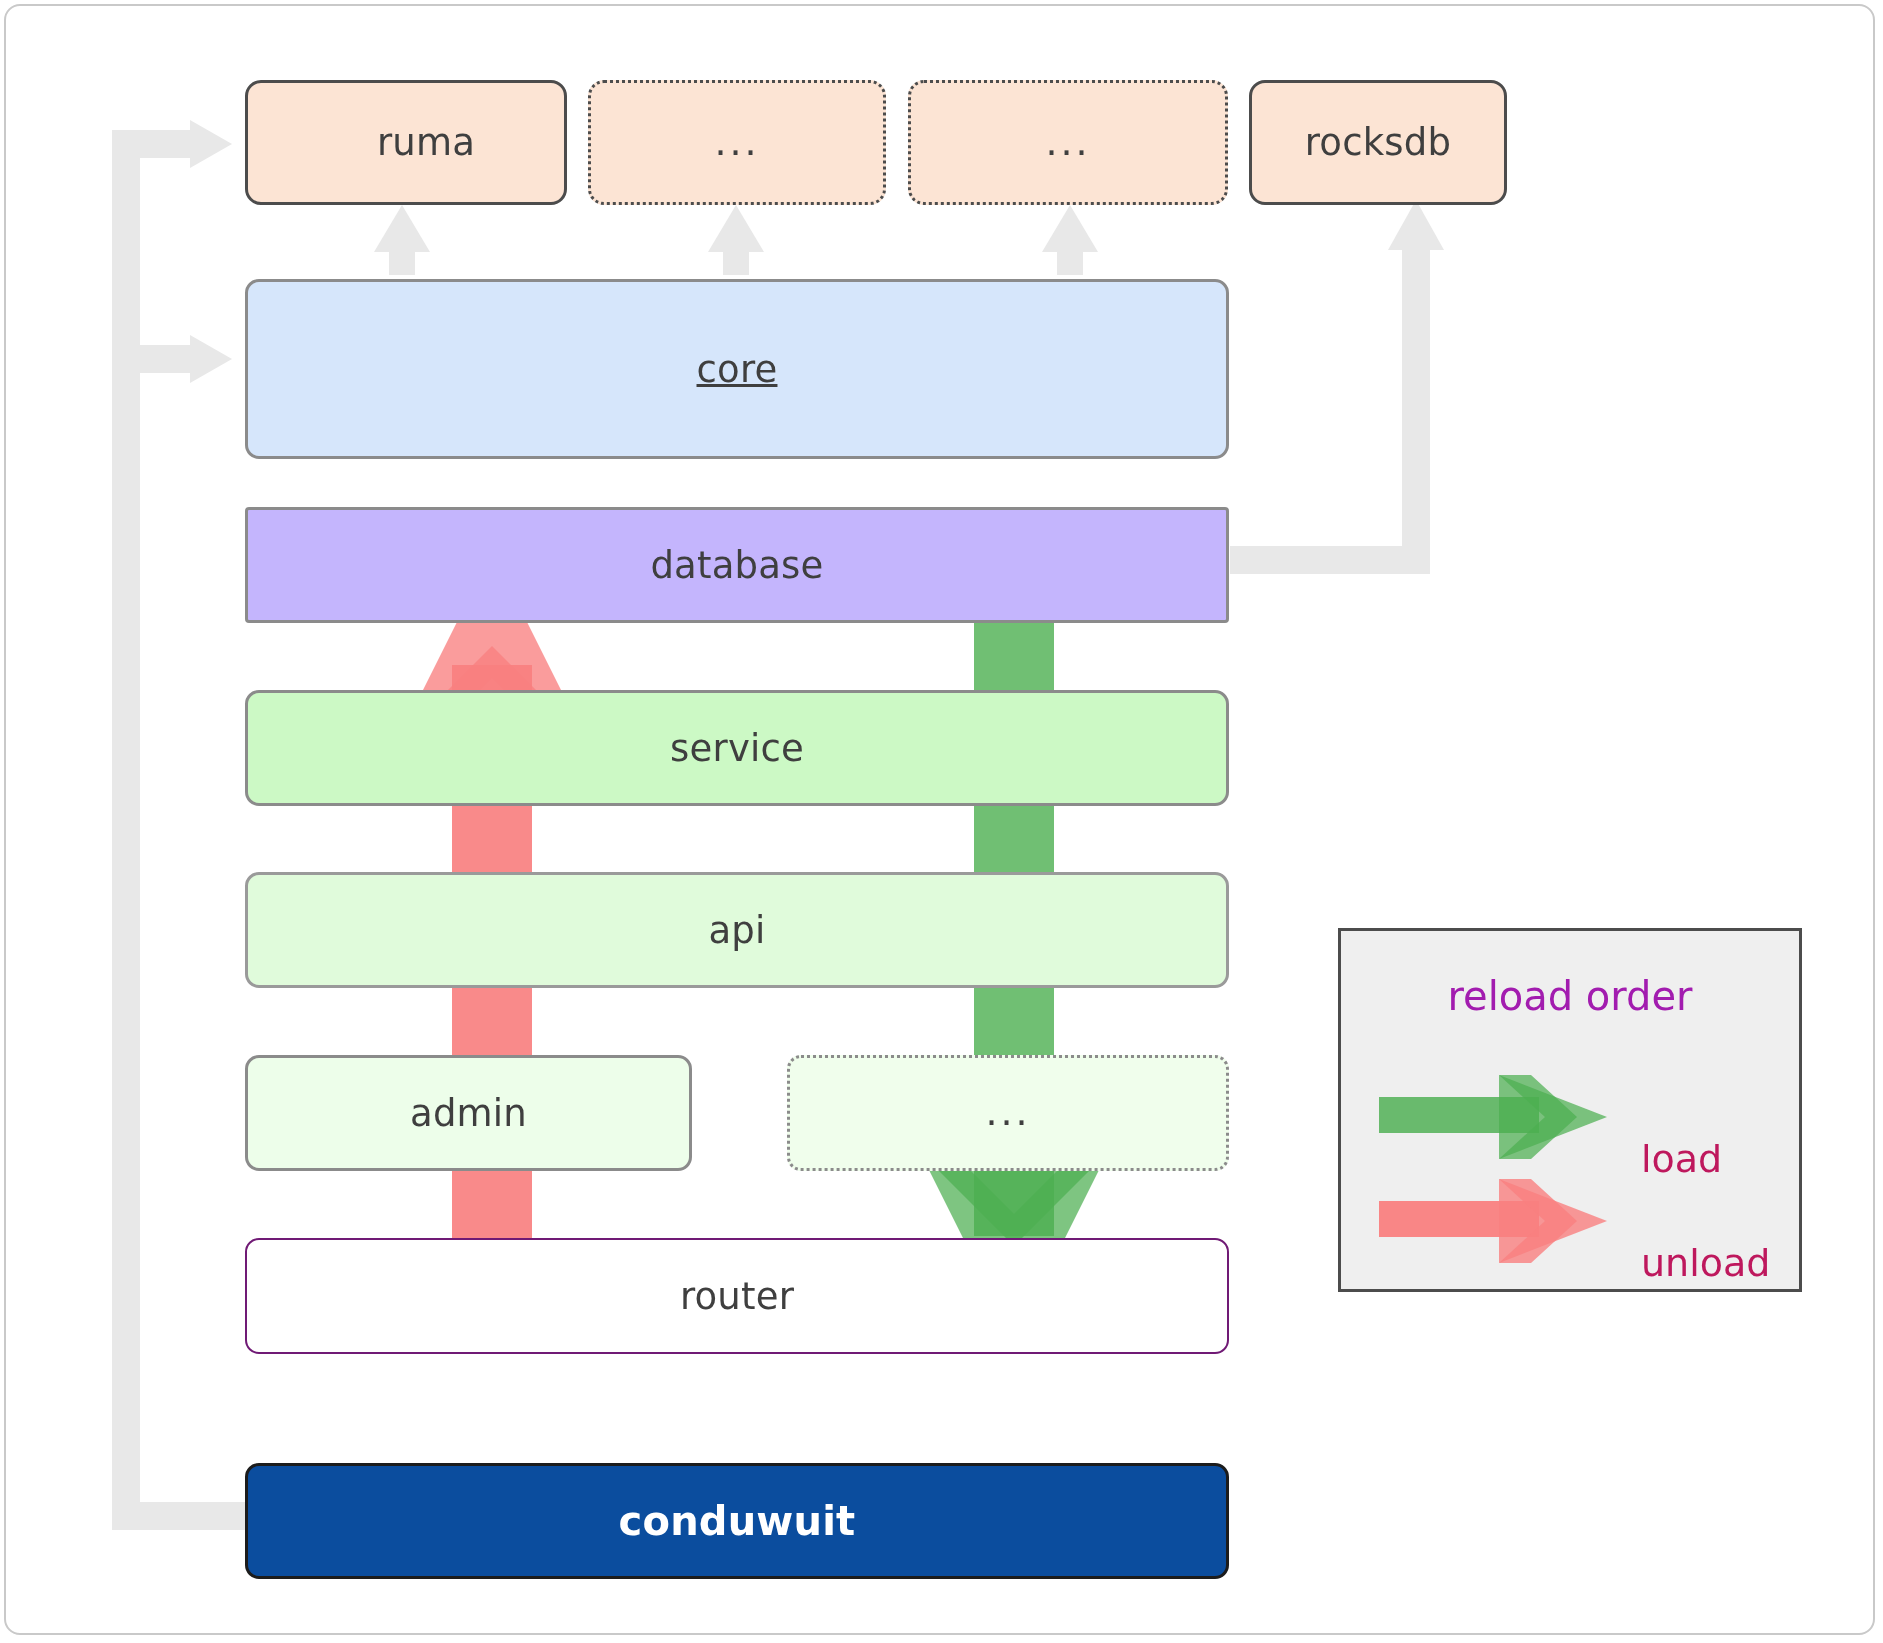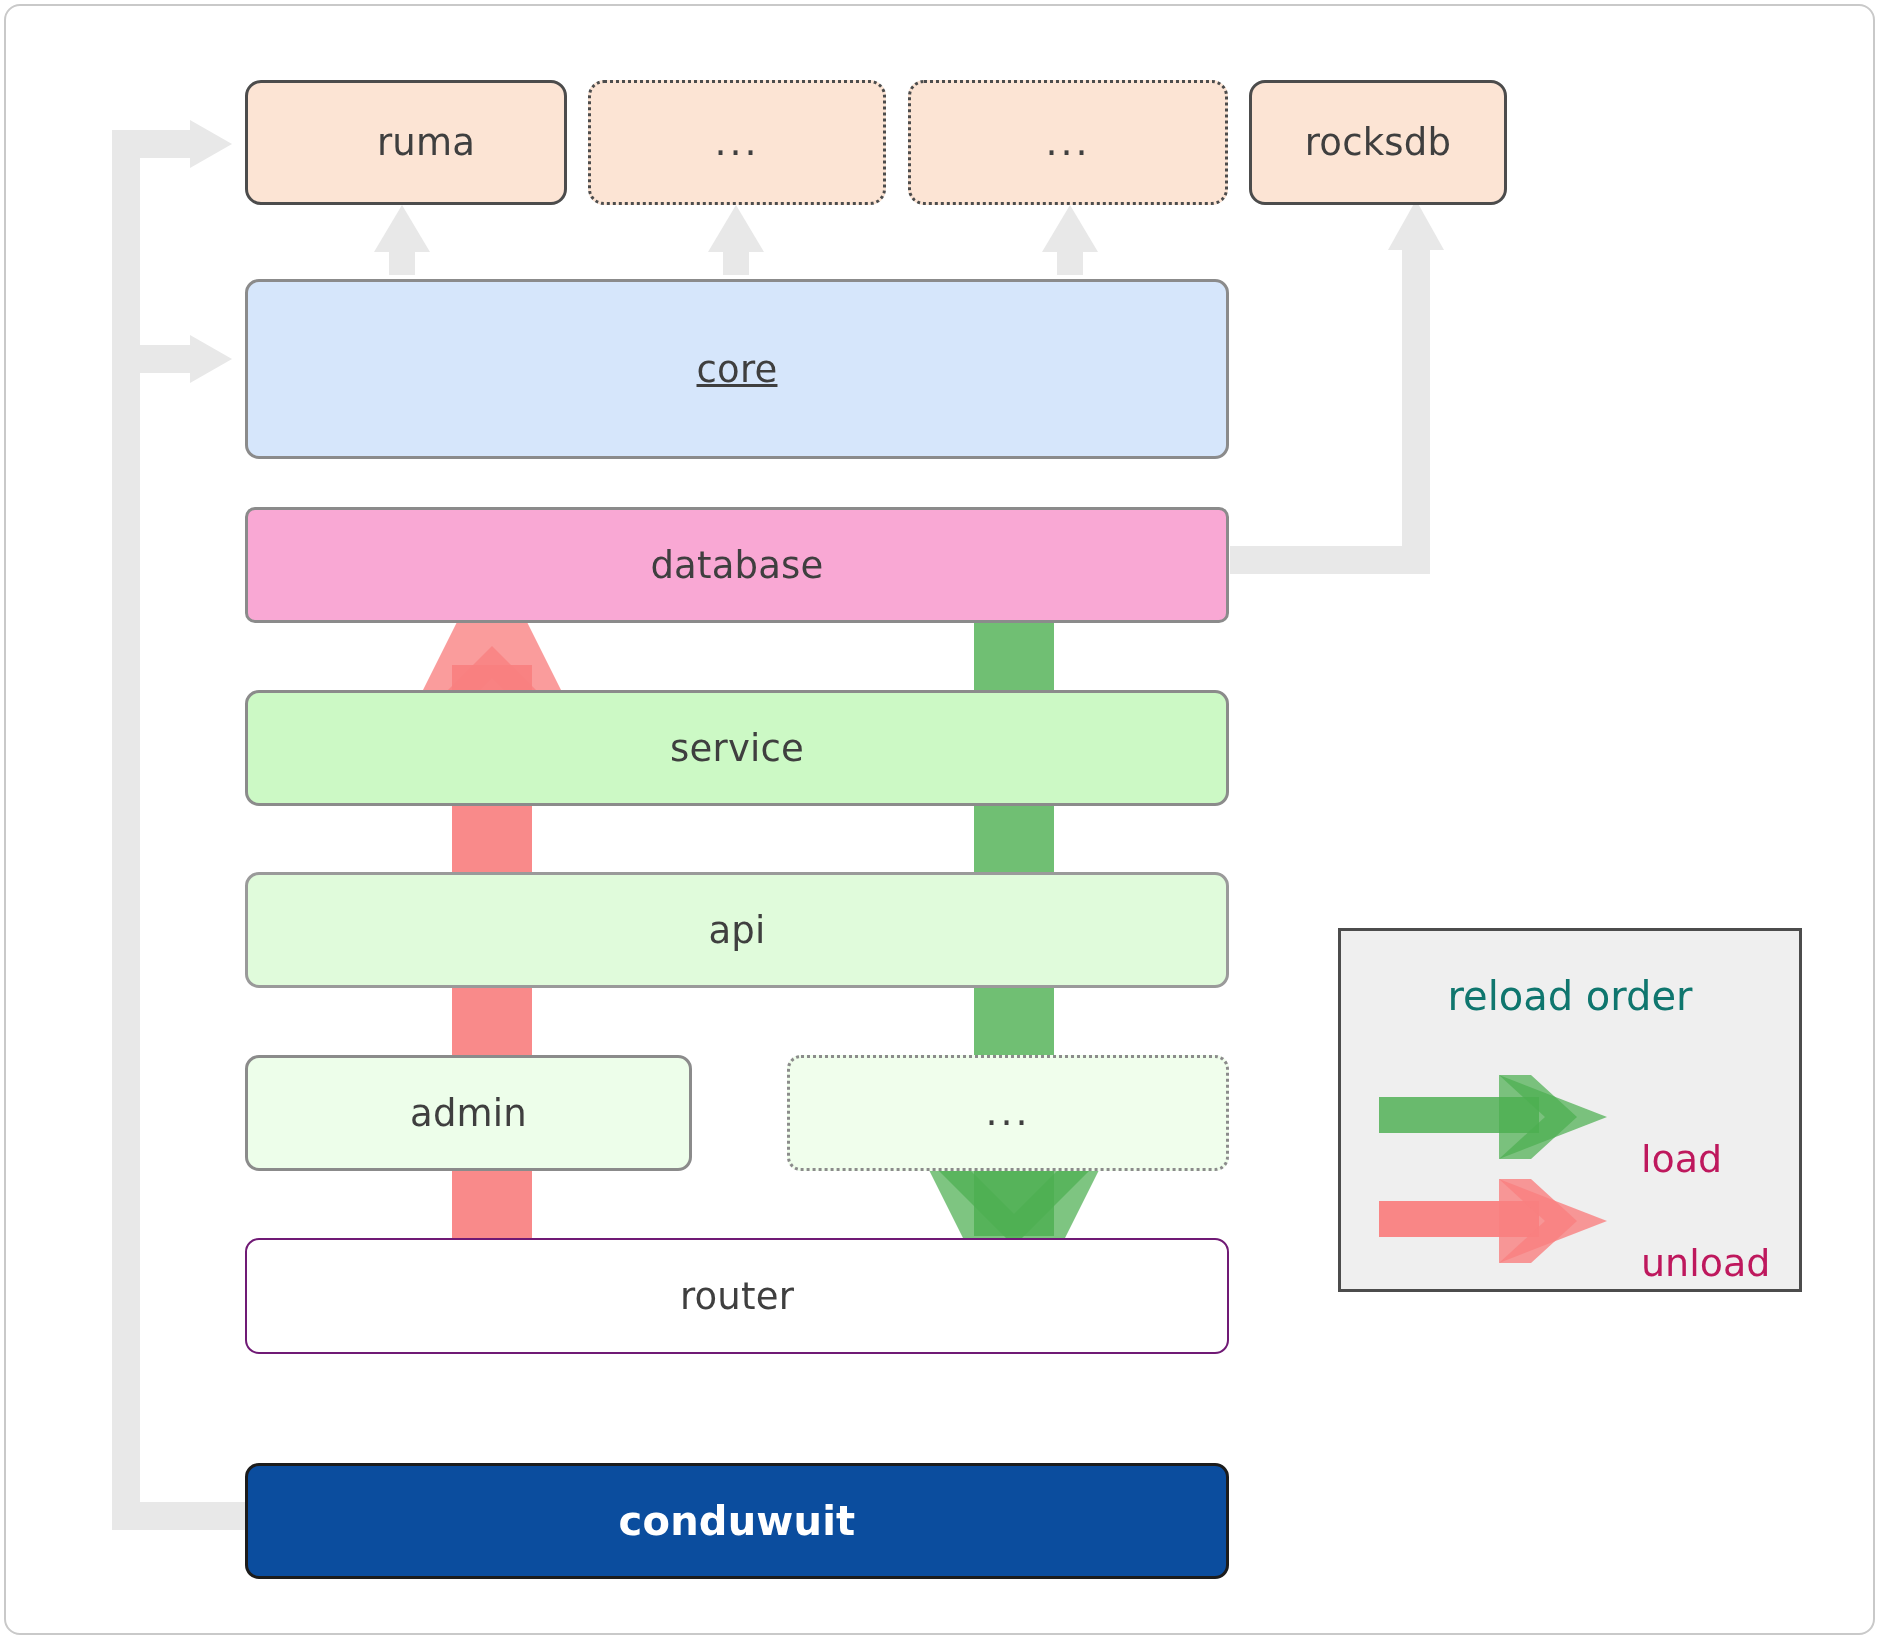--- a/index.html
+++ b/index.html
@@ -52,23 +52,23 @@
     background: #fce4d4;
     border: 3px dotted #4c4c4c;
     border-radius: 16px;
   }
   .node-core {
     background: #d6e6fb;
     border: 3px solid #8b8b8b;
     border-radius: 14px;
   }
   .node-database {
-    background: #f9a8d4;
-    border: 3px solid #8b8b8b;
-    border-radius: 10px;
+    background: #c4b5fd;
+    border: 3px solid #8b8b8b;
+    border-radius: 4px;
   }
   .node-service {
     background: #ccf9c5;
     border: 3px solid #8b8b8b;
     border-radius: 14px;
   }
   .node-api {
     background: #e0fbdb;
     border: 3px solid #9a9a9a;
     border-radius: 14px;
@@ -112,21 +112,21 @@
     border: 3px solid #4c4c4c;
     box-sizing: border-box;
   }
   .legend-title {
     position: absolute;
     left: 0;
     top: 42px;
     width: 100%;
     text-align: center;
     font-size: 40px;
-    color: #0f766e;
+    color: #a21caf;
   }
   .legend-row {
     position: absolute;
     left: 0;
     width: 100%;
     height: 92px;
   }
   .legend-row-1 { top: 140px; }
   .legend-row-2 { top: 244px; }
   .legend-arrow {

